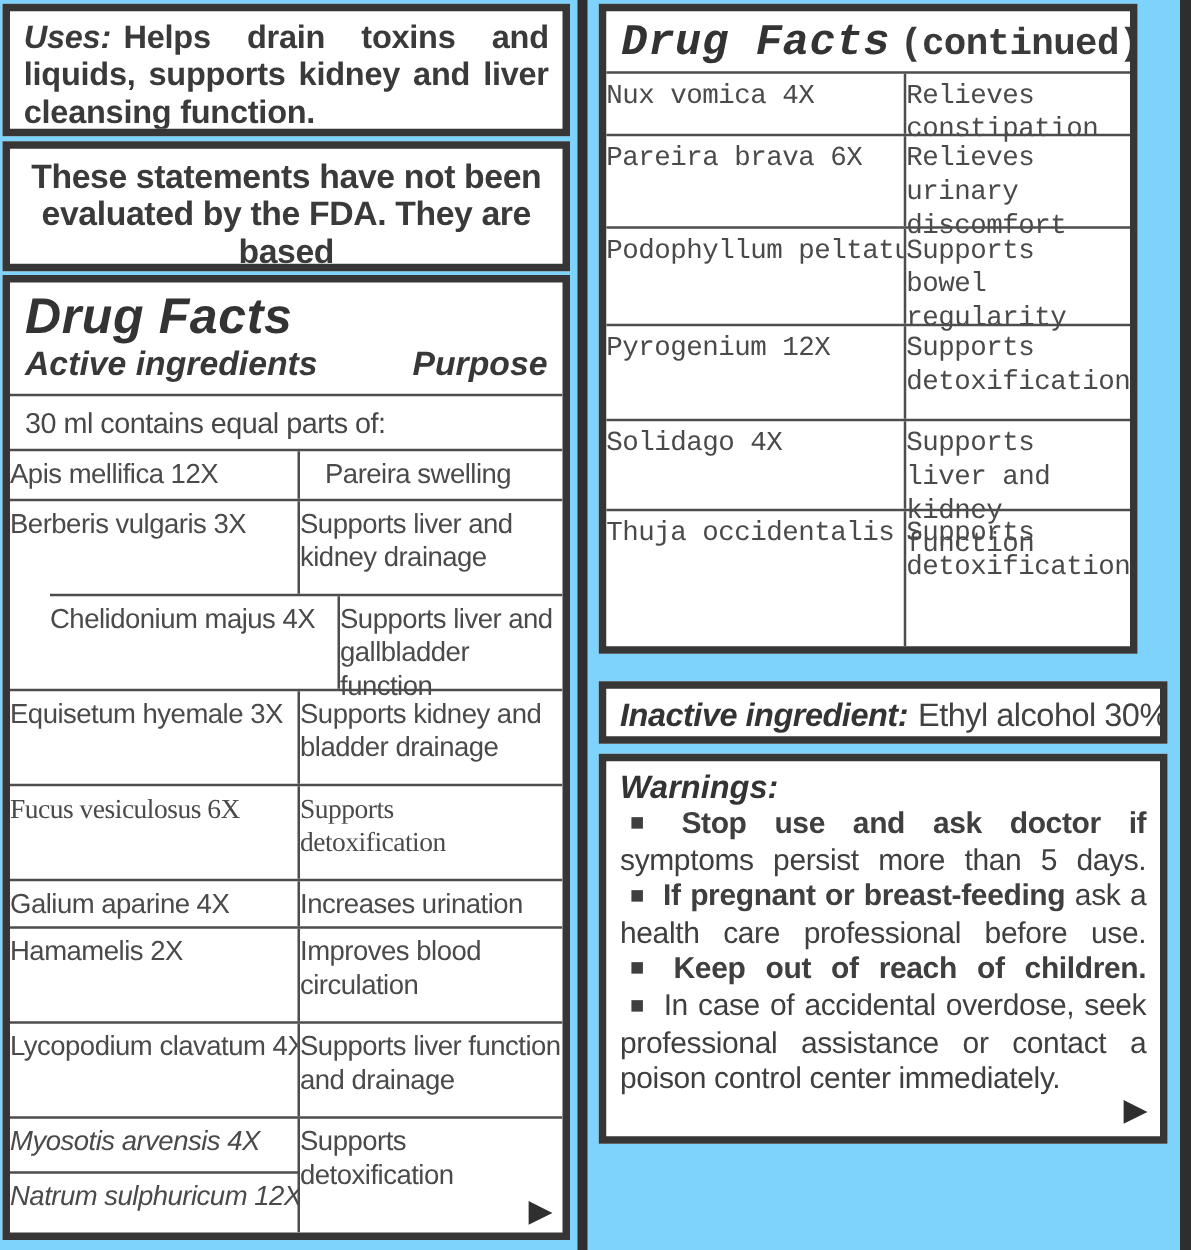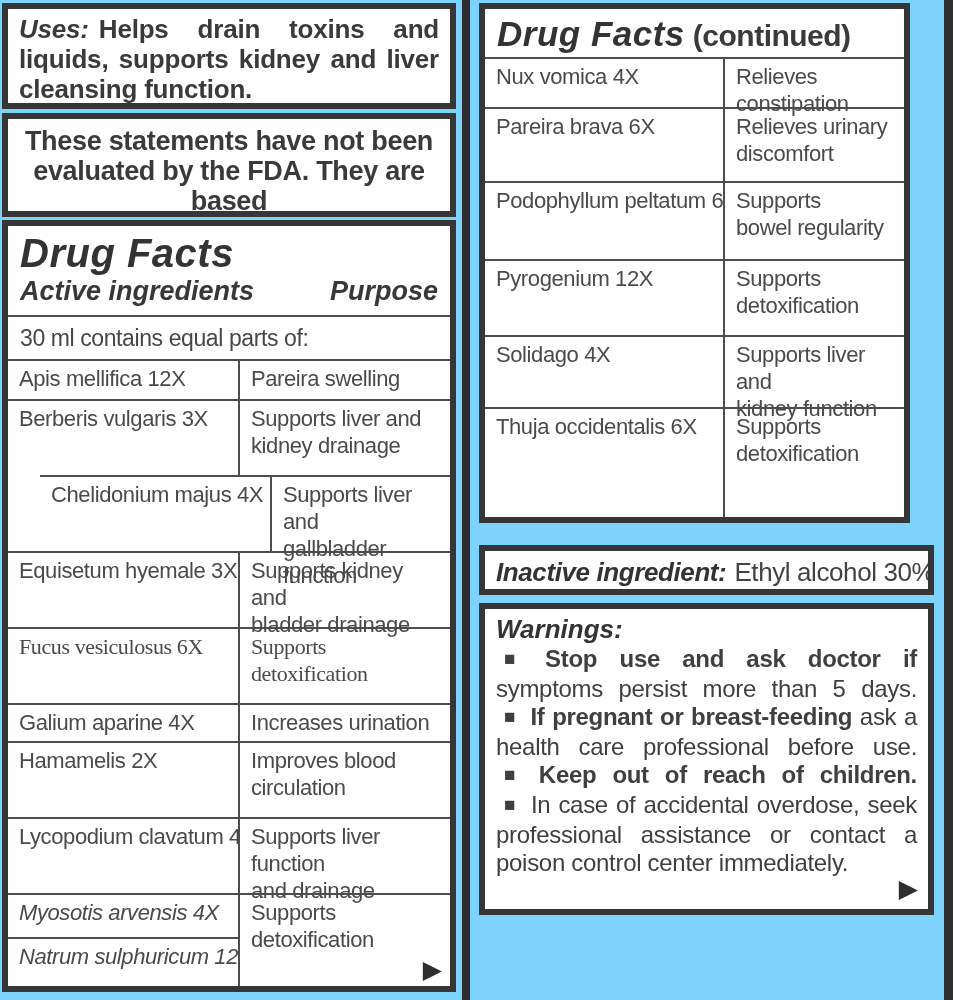--- a/index.html
+++ b/index.html
@@ -24,36 +24,36 @@
 
   .box-df{left:2px;top:220px;width:454px;height:772px;display:flex;flex-direction:column;}
   .df-head{padding:6px 12px 2px;border-bottom:2px solid #4d4d4d;}
   .df-title{font-size:40px;line-height:42px;font-weight:bold;font-style:italic;letter-spacing:0.5px;color:#333;}
   .df-cols{display:flex;justify-content:space-between;font-size:27px;font-weight:bold;font-style:italic;padding:2px 0 6px;color:#383838;}
   .df-contains{font-size:23px;padding:8px 12px;border-bottom:2px solid #4d4d4d;height:44px;box-sizing:border-box;color:#474747;letter-spacing:-0.4px;}
 
   .tbl{display:flex;flex-direction:column;flex:1 1 auto;}
   .trow{display:flex;border-top:2px solid #4d4d4d;box-sizing:border-box;flex:0 0 auto;}
   .trow:first-child{border-top:none;}
-  .cell{font-size:22px;line-height:27px;letter-spacing:-0.4px;color:#4a4a4a;padding:4px 11px 2px;box-sizing:border-box;}
+  .cell{font-size:22px;line-height:27px;letter-spacing:-0.4px;color:#4a4a4a;padding:4px 0 2px;box-sizing:border-box;}
   .cell.ing{width:232px;border-right:2px solid #4d4d4d;white-space:nowrap;overflow:hidden;flex:0 0 auto;}
   .cell.pur{flex:1 1 auto;white-space:pre-line;}
   .box-df .cell.ing{width:232px;}
   .box-dfc .cell.ing{width:240px;}
 
   .shared{display:flex;border-top:2px solid #4d4d4d;flex:1 0 auto;}
   .shared-left{width:232px;border-right:2px solid #4d4d4d;display:flex;flex-direction:column;flex:0 0 auto;box-sizing:border-box;}
   .shared-left .cell{border-right:none;width:auto;font-style:italic;}
   .shared-left .c1{height:44px;border-bottom:2px solid #4d4d4d;box-sizing:border-box;}
   .shared-right{flex:1 1 auto;position:relative;}
 
   .more{position:absolute;right:8px;bottom:4px;font-size:25px;color:#2f2f2f;line-height:1;}
 
   
-  .box-dfc{left:479px;top:3px;width:431px;height:520px;display:flex;flex-direction:column;}
+  .box-dfc{left:479px;top:3px;width:431px;height:520px;display:flex;flex-direction:column;font-family:Liberation Mono, monospace;}
   .dfc-head{padding:5px 12px 3px;border-bottom:2px solid #4d4d4d;white-space:nowrap;}
   .dfc-title{font-size:35px;font-weight:bold;font-style:italic;letter-spacing:0.5px;color:#333;}
   .dfc-suffix{font-size:30px;font-weight:bold;color:#3a3a3a;letter-spacing:-0.5px;margin-left:8px;}
 
   .box-inactive{left:479px;top:545px;width:455px;height:50px;padding:6px 11px;white-space:nowrap;}
   .inactive-line{font-size:26px;color:#424242;letter-spacing:-0.4px;}
   .inactive-label{font-weight:bold;font-style:italic;margin-right:8px;color:#333;}
 
   .box-warnings{left:479px;top:603px;width:455px;height:312px;padding:4px 11px 6px;}
   .warn-label{font-size:26px;font-weight:bold;font-style:italic;color:#333;line-height:32px;}
@@ -83,21 +83,21 @@
     <div class="df-head">
       <div class="df-title">Drug Facts</div>
       <div class="df-cols">
         <span>Active ingredients</span>
         <span>Purpose</span>
       </div>
     </div>
     <div class="df-contains">30 ml contains equal parts of:</div>
     <div class="tbl">
       <div>
-          <div class="trow" style="height: 38px;">
+          <div class="trow" style="height: 38px; gap: 20px;">
             <div class="cell ing">Apis mellifica 12X</div>
             <div class="cell pur">Pareira swelling</div>
           </div>
           <div class="trow" style="height: 76px;">
             <div class="cell ing">Berberis vulgaris 3X</div>
             <div class="cell pur">Supports liver and
 kidney drainage</div>
           </div>
           <div class="trow" style="height: 76px; margin-left: 32px;">
             <div class="cell ing">Chelidonium majus 4X</div>

